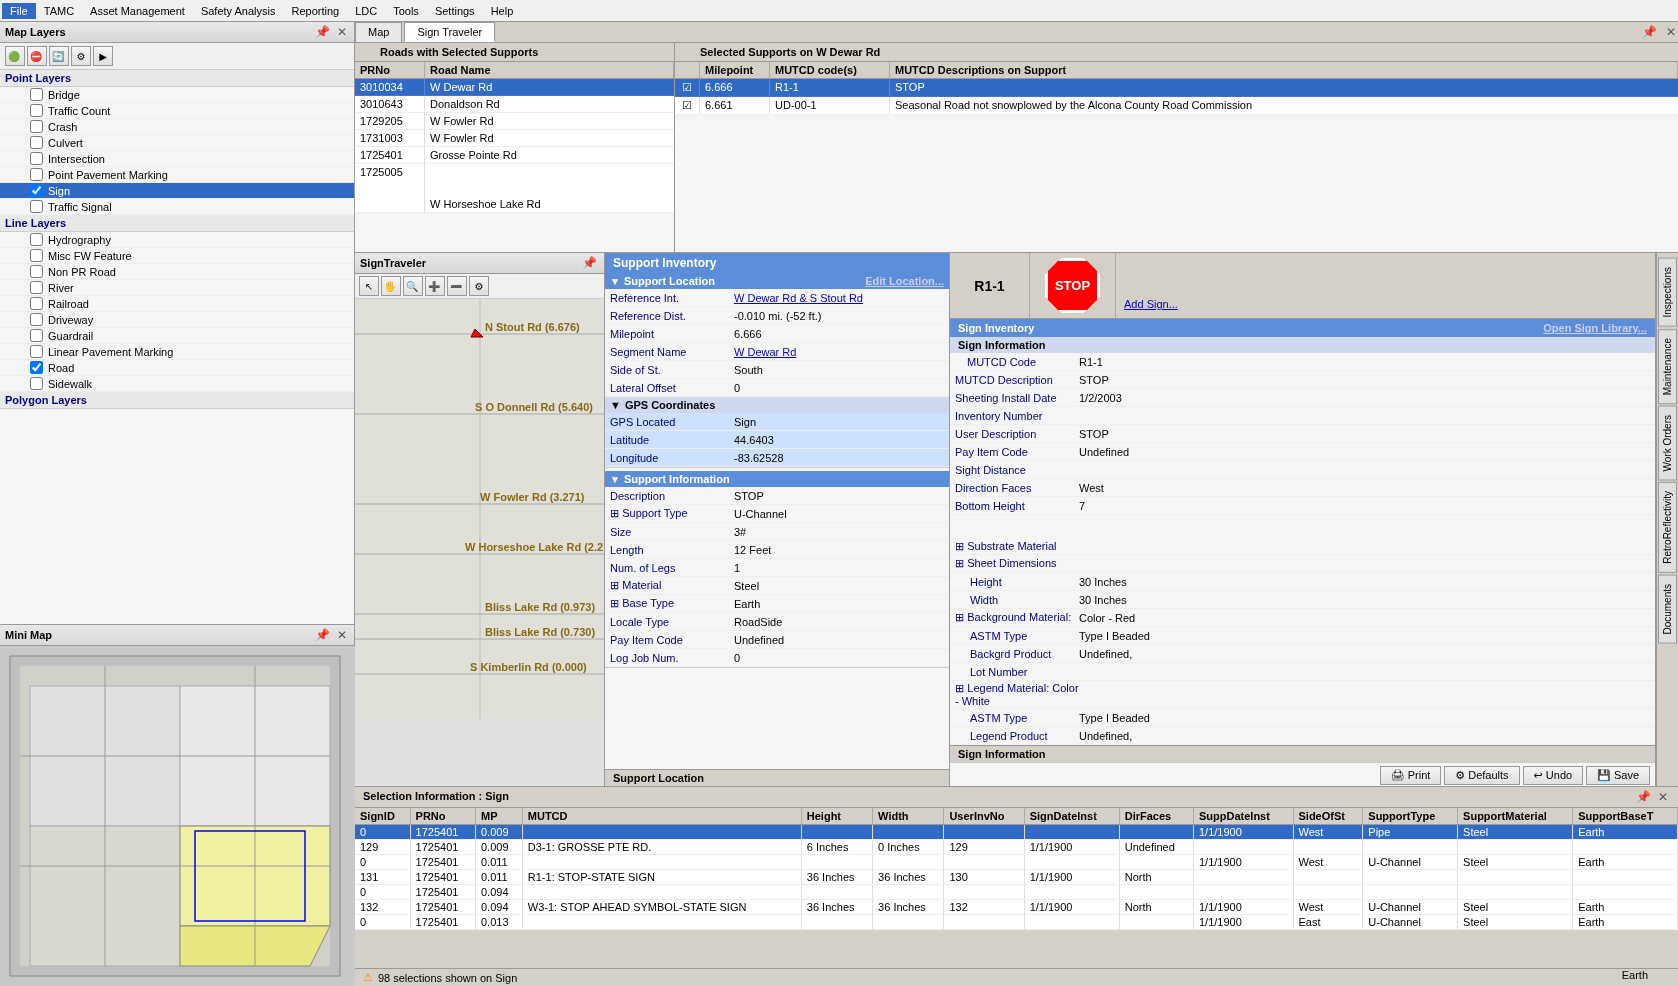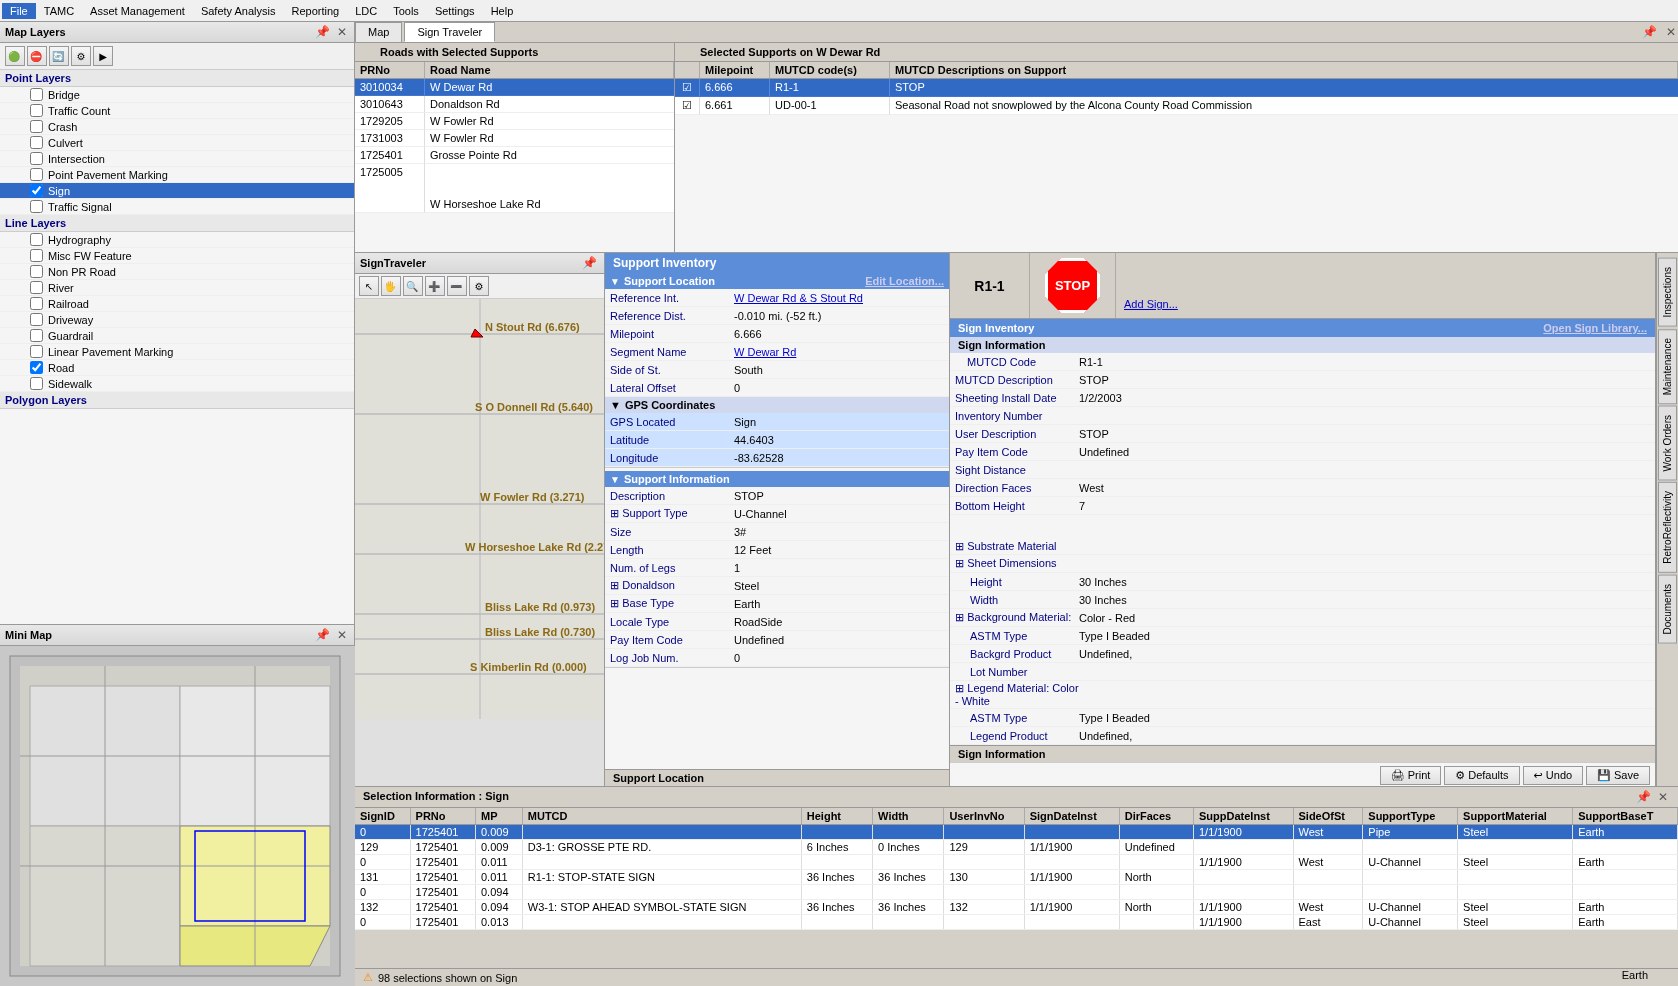--- a/index.html
+++ b/index.html
@@ -452,21 +452,21 @@
                 </div>
                 <div class="info-row">
                   <span class="info-label">Length</span>
                   <span class="info-value">12 Feet</span>
                 </div>
                 <div class="info-row">
                   <span class="info-label">Num. of Legs</span>
                   <span class="info-value">1</span>
                 </div>
                 <div class="info-row">
-                  <span class="info-label">⊞ Donaldson</span>
+                  <span class="info-label">⊞ Material</span>
                   <span class="info-value">Steel</span>
                 </div>
                 <div class="info-row">
                   <span class="info-label">⊞ Base Type</span>
                   <span class="info-value">Earth</span>
                 </div>
                 <div class="info-row">
                   <span class="info-label">Locale Type</span>
                   <span class="info-value">RoadSide</span>
                 </div>

